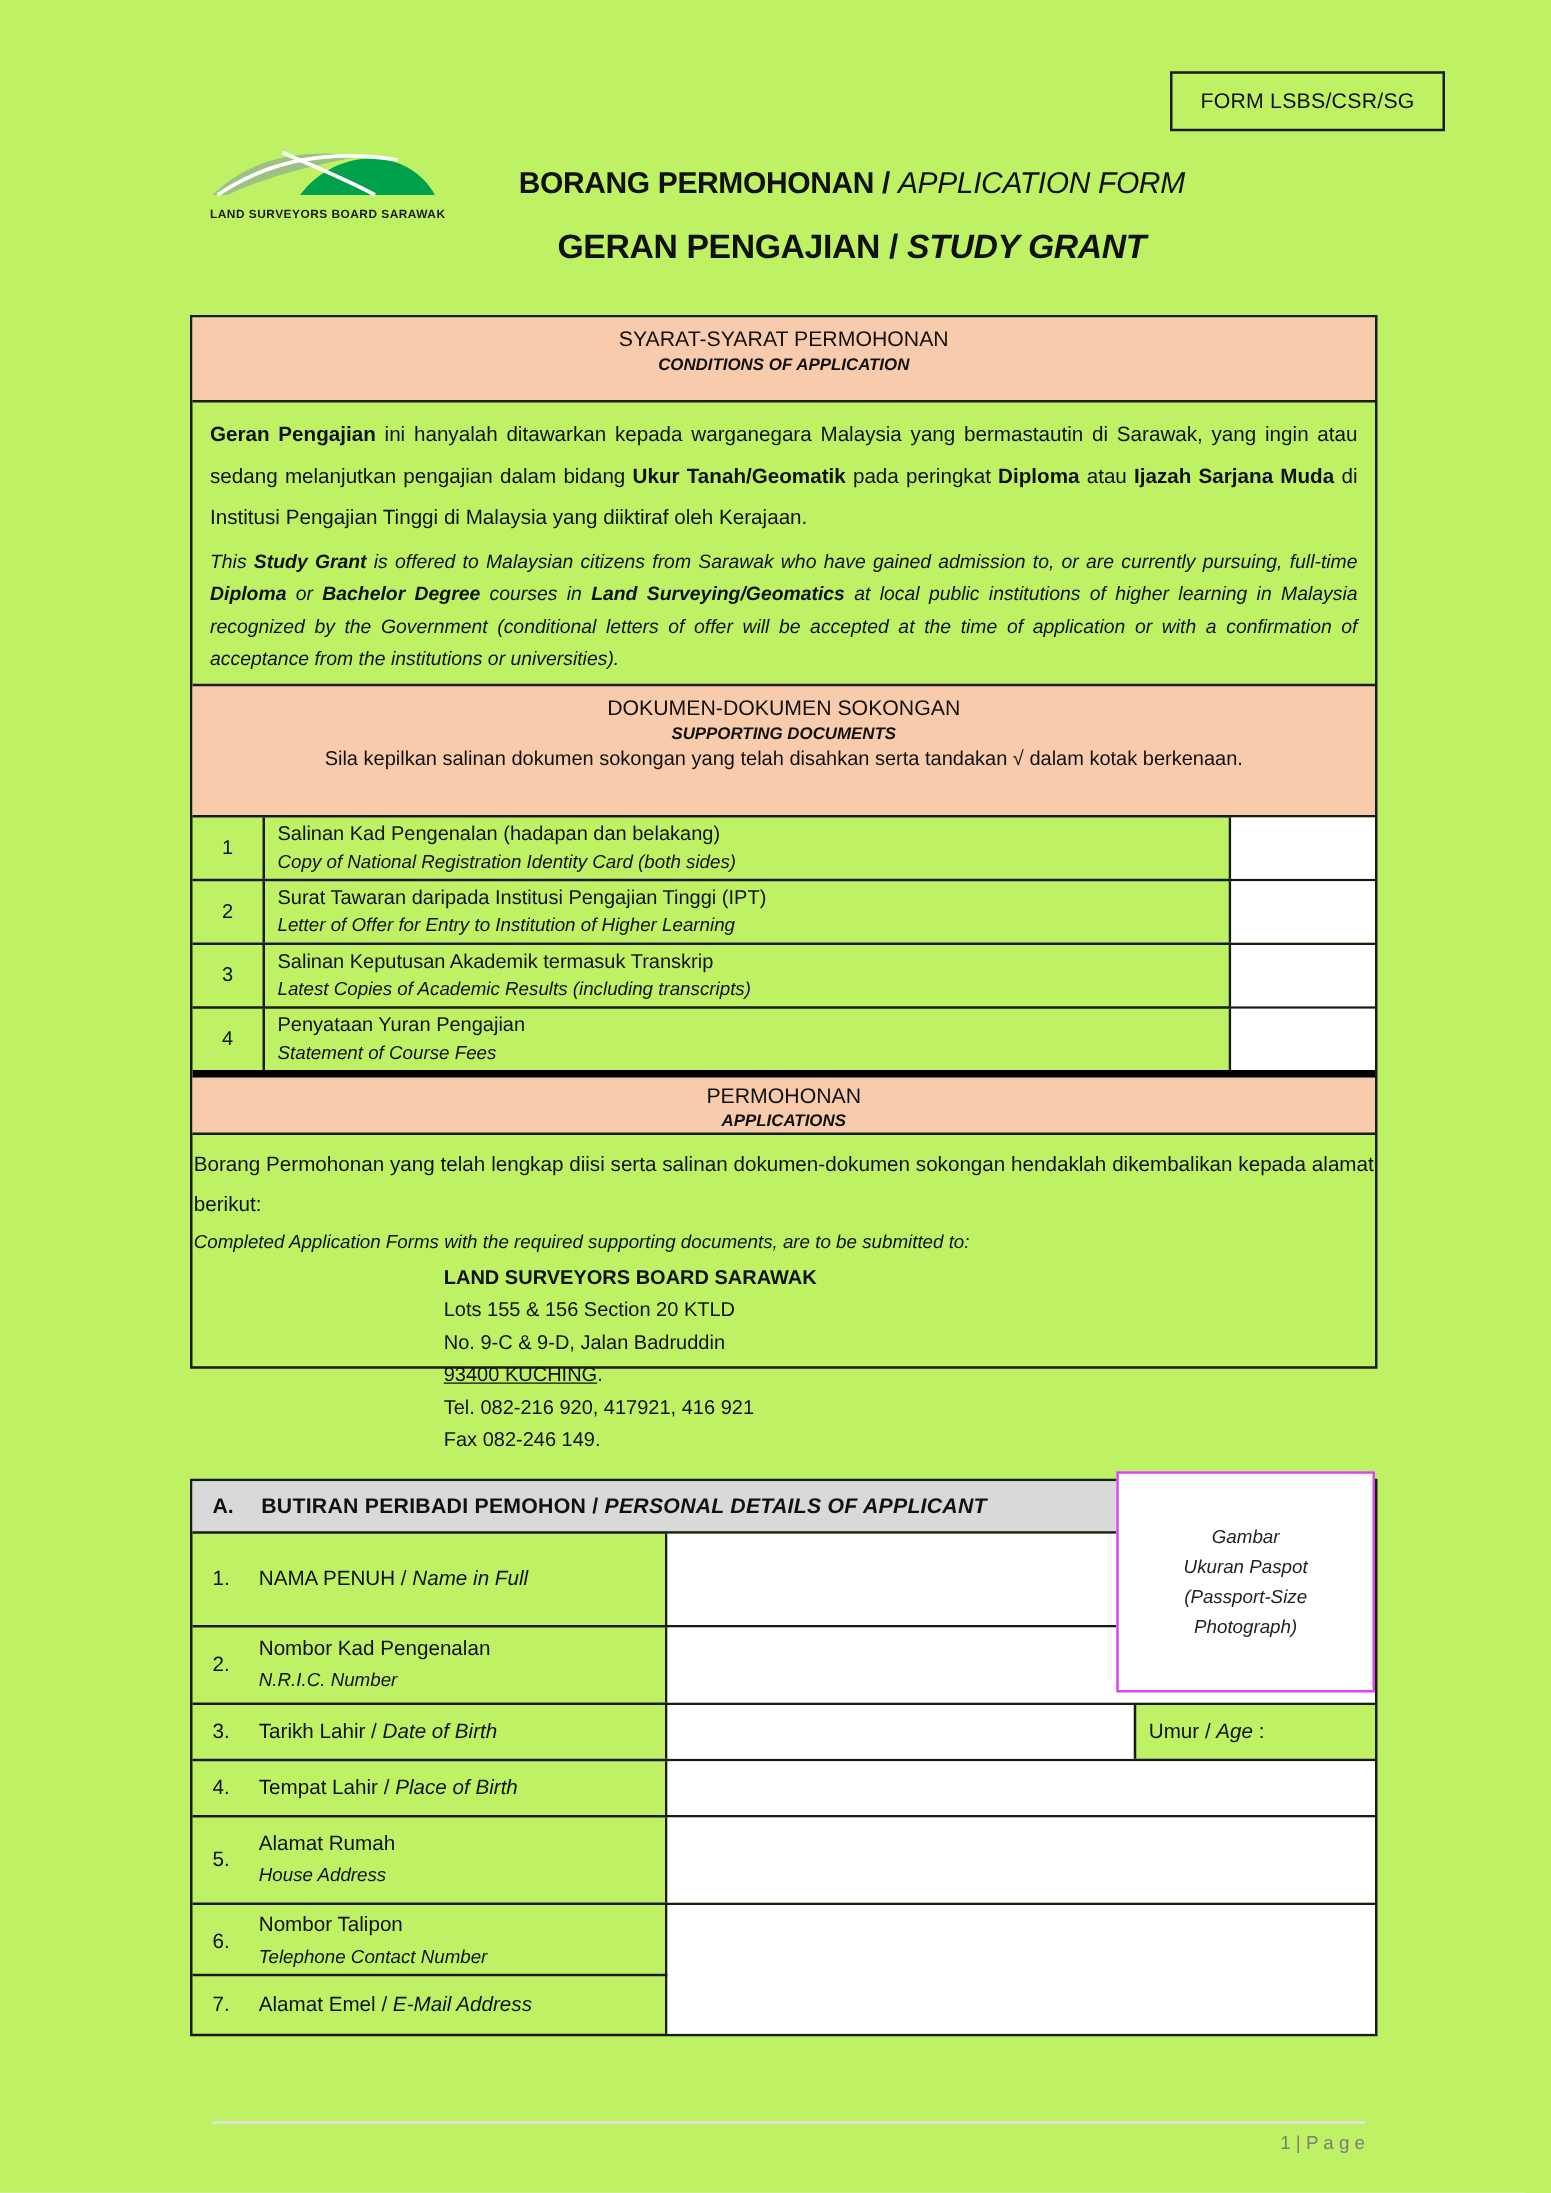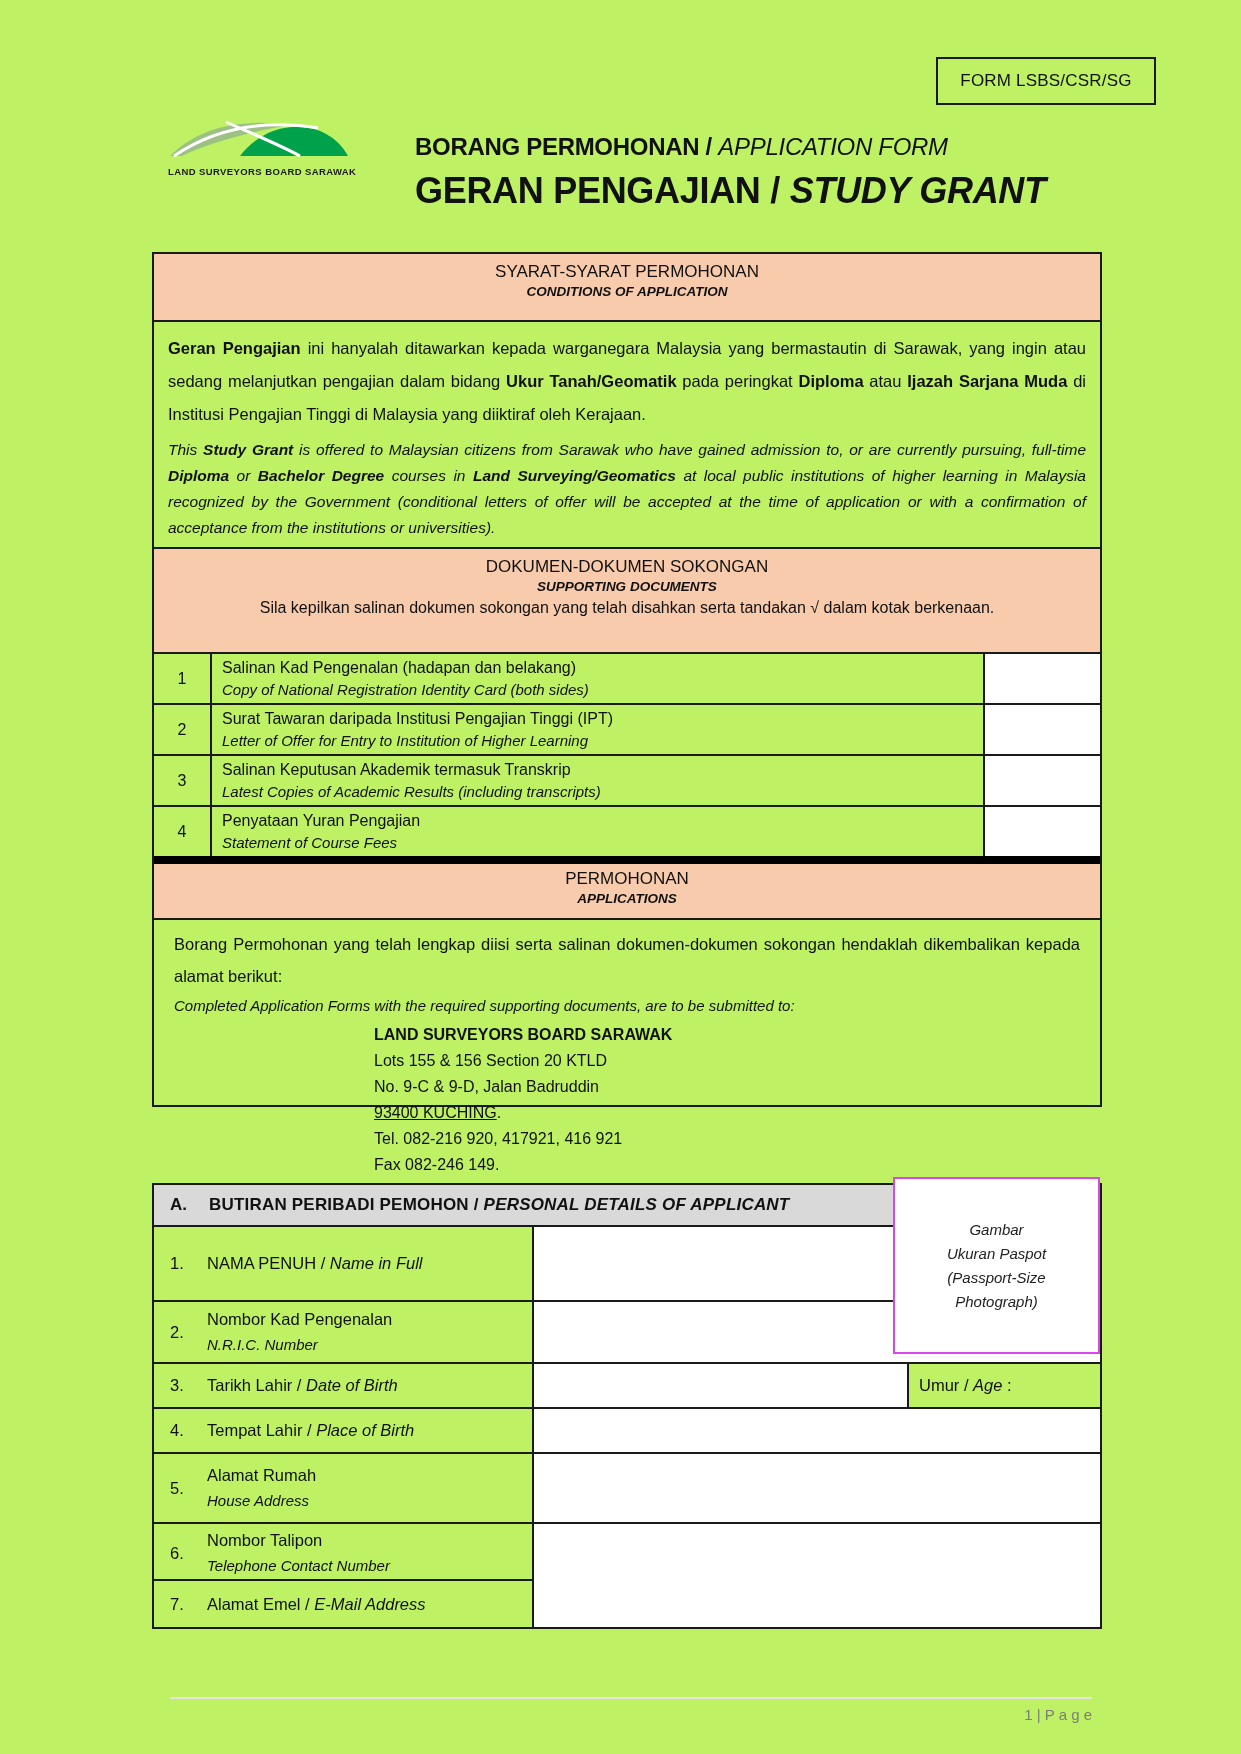--- a/index.html
+++ b/index.html
@@ -12,21 +12,21 @@
   .form-code-box {
     position:absolute; left:936px; top:57px; width:220px; height:48px;
     border:2px solid #1a1a1a; display:flex; align-items:center; justify-content:center;
     font-size:17px; letter-spacing:0.2px;
   }
   .logo { position:absolute; left:168px; top:112px; width:182px; }
   .logo svg { display:block; }
   .logo-caption { font-size:9.5px; font-weight:bold; letter-spacing:0.4px; color:#1c1c1c; margin-top:2px; white-space:nowrap; }
   .title-block { position:absolute; left:415px; top:131px; line-height:1.35; }
   .title-line1 { font-size:24px; letter-spacing:-0.3px; }
-  .title-line2 { font-size:36px; letter-spacing:-0.3px; margin-top:4px;text-align:center; }
+  .title-line2 { font-size:27px; letter-spacing:-0.3px; margin-top:16px;text-align:center; }
   
   .doc-table {
     position:absolute; left:152px; top:252px; width:950px;
     border:2px solid #1a1a1a;
   }
   .banner {
     background:var(--banner-bg,#F8CBAD); text-align:center; padding:8px 10px 6px 10px;
   }
   .banner .b1 { font-weight:normal; font-size:17px; }
   .banner .b2 { font-weight:bold; font-style:italic; font-size:13.5px; margin-top:2px; }
@@ -39,22 +39,22 @@
   .docs-banner { height:105px; border-top:2px solid #1a1a1a; }
   .doc-row {
     display:grid; grid-template-columns:58px 1fr 115px;
     border-top:2px solid #1a1a1a; height:51px;
   }
   .doc-no { display:flex; align-items:center; justify-content:center; font-size:16px; border-right:2px solid #1a1a1a; }
   .doc-desc { padding:3px 10px; border-right:2px solid #1a1a1a; display:flex; flex-direction:column; justify-content:center; }
   .doc-desc .main { font-size:16px; line-height:22px; }
   .doc-desc .sub { font-size:15px; font-style:italic; line-height:21px; }
   .doc-tick { background:#fff; }
-  .app-banner { height:62px; border-top:8px solid #000000; padding-top:5px; }
-  .app-body { height:187px; border-top:2px solid #1a1a1a; padding:8px 20px; }
+  .app-banner { height:50px; border-top:6px solid #000000; padding-top:5px; }
+  .app-body { height:187px; border-top:2px solid #1a1a1a; padding:8px 1px; }
   .app-my { font-size:16.5px; line-height:32px; text-align:justify; }
   .app-en { font-size:15px; font-style:italic; line-height:28px; }
   .address { margin-left:200px; font-size:16px; line-height:26px; margin-top:2px; }
   .address .name { font-weight:bold; }
   
   .sec-table {
     position:absolute; left:152px; top:1183px; width:950px;
     border:2px solid #1a1a1a;
   }
   .sec-header {

